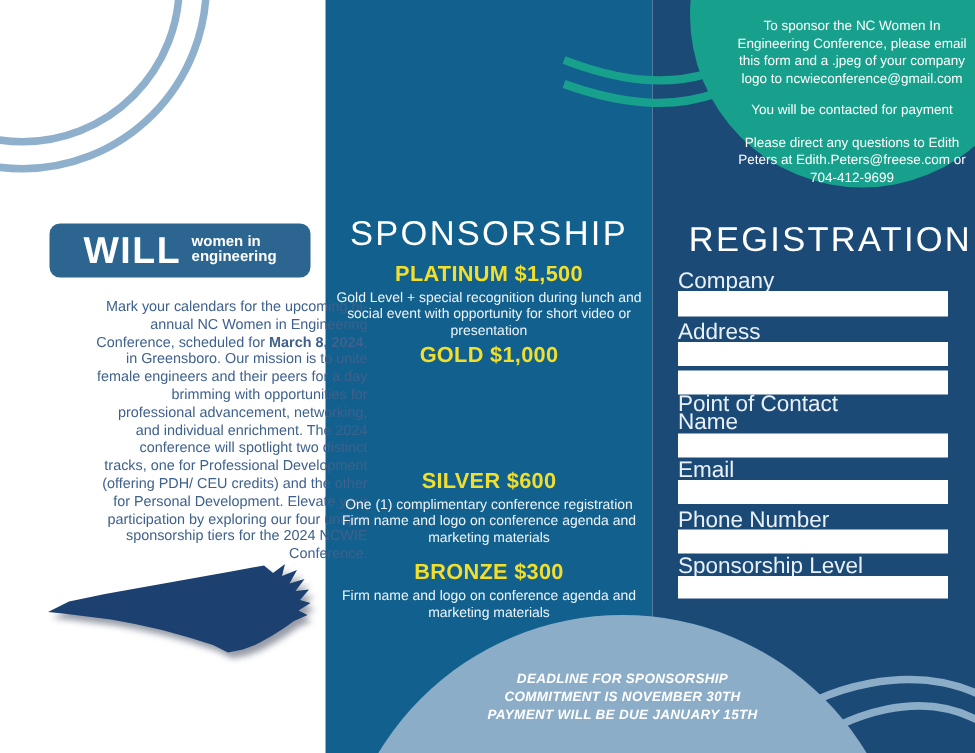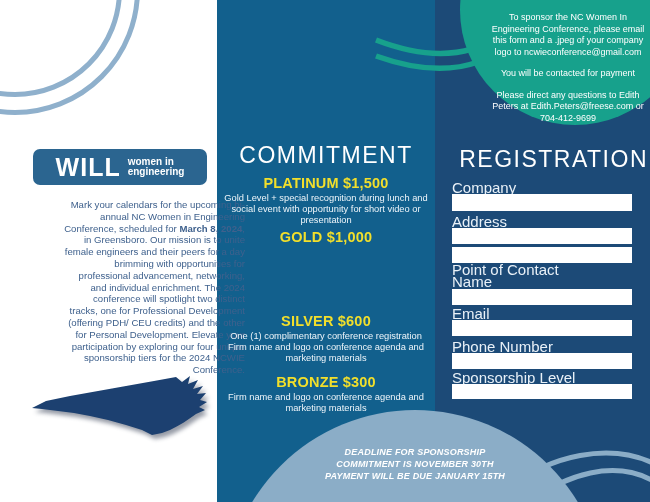--- a/index.html
+++ b/index.html
@@ -85,21 +85,21 @@
     <span>Mark your calendars for the upcoming bi-annual NC Women in Engineering Conference, scheduled for </span><b>March 8, 2024</b><span>, in Greensboro. Our mission is to unite female engineers and their peers for a day brimming with opportunities for professional advancement, networking, and individual enrichment. The 2024 conference will spotlight two distinct tracks, one for Professional Development (offering PDH/ CEU credits) and the other for Personal Development. Elevate your participation by exploring our four unique sponsorship tiers for the 2024 NCWIE Conference.</span>
   </div>
   <svg class="abs nc-map" width="185" height="70" viewBox="0 0 185 70">
     <path d="M 2,34 L 16,27 L 40,22 L 68,17 L 96,12 L 124,7 L 146,3
              L 152,8 L 160,2 L 158,10 L 168,6 L 163,15 L 173,12 L 167,20 L 176,19
              L 170,26 L 177,28 L 169,33 L 175,36 L 166,40
              C 158,46 150,51 140,56 L 132,59 L 122,61 L 112,56
              L 96,51 L 78,46 L 60,42 L 44,39 L 28,37 L 12,35 Z" fill="#1c4070"></path>
   </svg>
 
-  <div class="abs mid-col big-title spons-title">COMMITMENT</div>
+  <div class="abs mid-col big-title spons-title">SPONSORSHIP</div>
 
   <div class="tier" style="top:175px">
     <div class="tier-name">PLATINUM $1,500</div>
     <div class="tier-desc">Gold Level + special recognition during lunch and social event with opportunity for short video or presentation</div>
   </div>
   <div class="tier" style="top:229px">
     <div class="tier-name">GOLD $1,000</div>
   </div>
   <div class="tier" style="top:313px">
     <div class="tier-name">SILVER $600</div>

